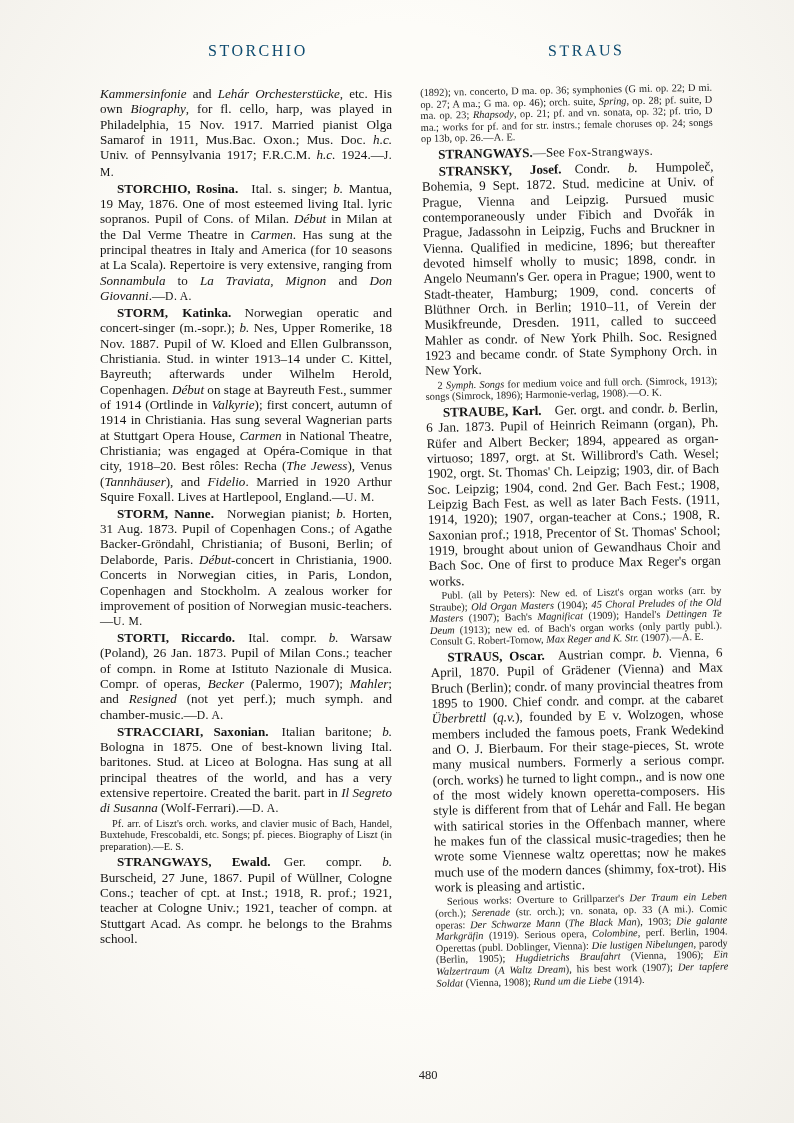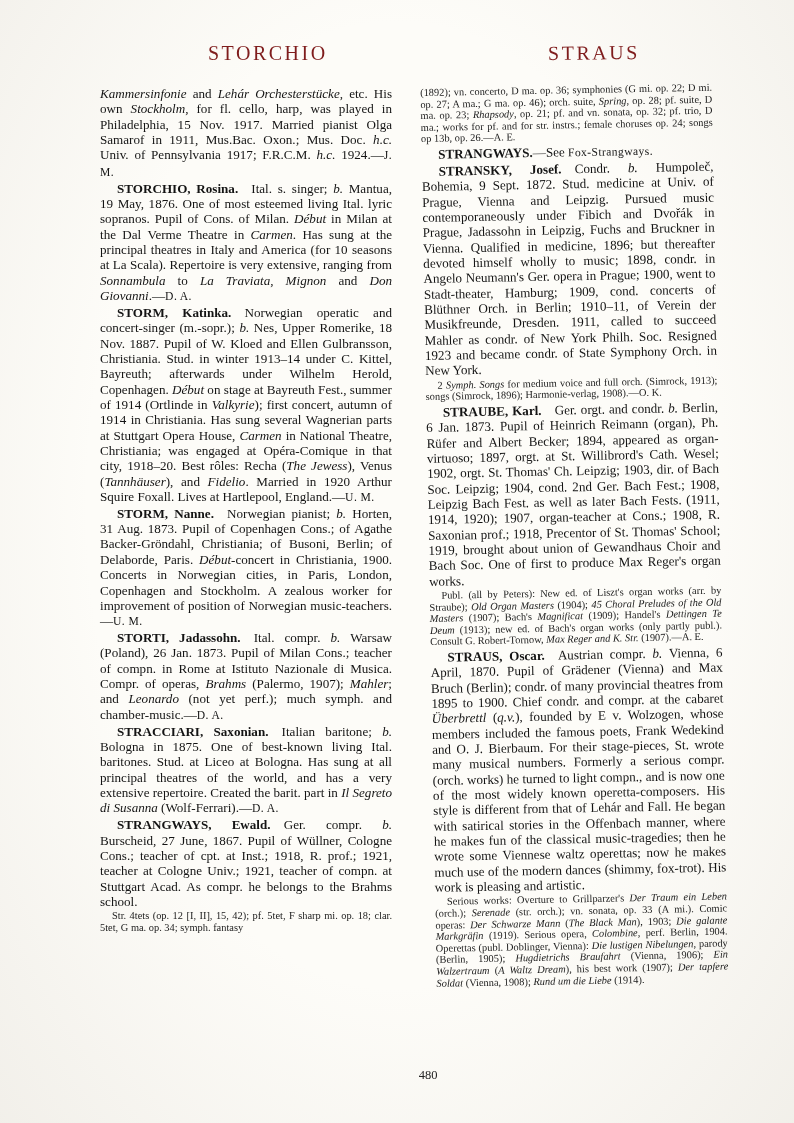--- a/index.html
+++ b/index.html
@@ -34,23 +34,23 @@
   .running-head {
     position: absolute;
     top: 42px;
     left: 96px;
     right: 80px;
     height: 26px;
   }
   .rh-left, .rh-right {
     position: absolute;
     font-family: "Liberation Serif", serif;
-    font-size: 20px;
+    font-size: 16px;
     letter-spacing: 2.5px;
-    color: #7f1d1d;
+    color: #0c4a6e;
   }
   .rh-left { left: 112px; top: 0; }
   .rh-right { left: 452px; top: 0; }
 
   .columns {
     position: absolute;
     top: 86px;
     left: 100px;
     width: 612px;
     height: 980px;
@@ -110,28 +110,28 @@
 
 <div class="page">
 
   <div class="running-head">
     <div class="rh-left">STORCHIO</div>
     <div class="rh-right">STRAUS</div>
   </div>
 
   <div class="columns">
     <div class="col col-left" id="colLeft">
-        <p class="entry hang"><i>Kammersinfonie</i> and <i>Lehár Orchesterstücke</i>, etc. His own <i>Stockholm</i>, for fl. cello, harp, was played in Philadelphia, 15 Nov. 1917.  Married pianist Olga Samarof in 1911,  Mus.Bac. Oxon.; Mus. Doc. <i>h.c.</i> Univ. of Pennsylvania 1917; F.R.C.M. <i>h.c.</i> 1924.—<span class="sc">J. M.</span></p>
+        <p class="entry hang"><i>Kammersinfonie</i> and <i>Lehár Orchesterstücke</i>, etc. His own <i>Biography</i>, for fl. cello, harp, was played in Philadelphia, 15 Nov. 1917.  Married pianist Olga Samarof in 1911,  Mus.Bac. Oxon.; Mus. Doc. <i>h.c.</i> Univ. of Pennsylvania 1917; F.R.C.M. <i>h.c.</i> 1924.—<span class="sc">J. M.</span></p>
         <p class="entry indent"><b>STORCHIO, Rosina.</b> Ital. s. singer; <i>b.</i> Mantua, 19 May, 1876.  One of most esteemed living Ital. lyric sopranos.  Pupil of Cons. of Milan. <i>Début</i> in Milan at the Dal Verme Theatre in <i>Carmen</i>.  Has sung at the principal theatres in Italy and America (for 10 seasons at La Scala). Repertoire is very extensive, ranging from <i>Sonnambula</i> to <i>La Traviata</i>, <i>Mignon</i> and <i>Don Giovanni</i>.—<span class="sc">D. A.</span></p>
         <p class="entry indent"><b>STORM, Katinka.</b> Norwegian operatic and concert-singer (m.-sopr.); <i>b.</i> Nes, Upper Romerike, 18 Nov. 1887.  Pupil of W. Kloed and Ellen Gulbransson, Christiania.  Stud. in winter 1913–14 under C. Kittel, Bayreuth; afterwards under Wilhelm Herold, Copenhagen.  <i>Début</i> on stage at Bayreuth Fest., summer of 1914 (Ortlinde in <i>Valkyrie</i>); first concert, autumn of 1914 in Christiania.  Has sung several Wagnerian parts at Stuttgart Opera House, <i>Carmen</i> in National Theatre, Christiania; was engaged at Opéra-Comique in that city, 1918–20.  Best rôles: Recha (<i>The Jewess</i>), Venus (<i>Tannhäuser</i>), and <i>Fidelio</i>.  Married in 1920 Arthur Squire Foxall. Lives at Hartlepool, England.—<span class="sc">U. M.</span></p>
         <p class="entry indent"><b>STORM, Nanne.</b> Norwegian pianist; <i>b.</i> Horten, 31 Aug. 1873.  Pupil of Copenhagen Cons.; of Agathe Backer-Gröndahl, Christiania; of Busoni, Berlin; of Delaborde, Paris.  <i>Début</i>-concert in Christiania, 1900.  Concerts in Norwegian cities, in Paris, London, Copenhagen and Stockholm.  A zealous worker for improvement of position of Norwegian music-teachers.—<span class="sc">U. M.</span></p>
-        <p class="entry indent"><b>STORTI, Jadassohn.</b> Ital. compr. <i>b.</i> Warsaw (Poland), 26 Jan. 1873.  Pupil of Milan Cons.; teacher of compn. in Rome at Istituto Nazionale di Musica.  Compr. of operas, <i>Brahms</i> (Palermo, 1907); <i>Mahler</i>; and <i>Leonardo</i> (not yet perf.); much symph. and chamber-music.—<span class="sc">D. A.</span></p>
+        <p class="entry indent"><b>STORTI, Riccardo.</b> Ital. compr. <i>b.</i> Warsaw (Poland), 26 Jan. 1873.  Pupil of Milan Cons.; teacher of compn. in Rome at Istituto Nazionale di Musica.  Compr. of operas, <i>Becker</i> (Palermo, 1907); <i>Mahler</i>; and <i>Resigned</i> (not yet perf.); much symph. and chamber-music.—<span class="sc">D. A.</span></p>
         <p class="entry indent"><b>STRACCIARI, Saxonian.</b> Italian baritone; <i>b.</i> Bologna in 1875.  One of best-known living Ital. baritones.  Stud. at Liceo at Bologna.  Has sung at all principal theatres of the world, and has a very extensive repertoire.  Created the barit. part in <i>Il Segreto di Susanna</i> (Wolf-Ferrari).—<span class="sc">D. A.</span></p>
+        <p class="small">Pf. arr. of Liszt's orch. works, and clavier music of Bach, Handel, Buxtehude, Frescobaldi, etc. Songs; pf. pieces. Biography of Liszt (in preparation).—E. S.</p>
         <p class="entry indent"><b>STRANGWAYS, Ewald.</b> Ger. compr. <i>b.</i> Burscheid, 27 June, 1867.  Pupil of Wüllner, Cologne Cons.; teacher of cpt. at Inst.; 1918, R. prof.; 1921, teacher at Cologne Univ.; 1921, teacher of compn. at Stuttgart Acad.  As compr. he belongs to the Brahms school.</p>
-        <p class="small">Str. 4tets (op. 12 [I, II], 15, 42); pf. 5tet, F sharp mi. op. 18; clar. 5tet, G ma. op. 34; symph. fantasy</p>
       </div>
     <div class="col col-right" id="colRight">
         <p class="small noind">(1892); vn. concerto, D ma. op. 36; symphonies (G mi. op. 22; D mi. op. 27; A ma.; G ma. op. 46); orch. suite, <i>Spring</i>, op. 28; pf. suite, D ma. op. 23; <i>Rhapsody</i>, op. 21; pf. and vn. sonata, op. 32; pf. trio, D ma.; works for pf. and for str. instrs.; female choruses op. 24; songs op 13b, op. 26.—A. E.</p>
         <p class="entry indent"><b>STRANGWAYS.</b>—See <span class="sc">Fox-Strangways.</span></p>
         <p class="entry indent"><b>STRANSKY, Josef.</b> Condr. <i>b.</i> Humpoleč, Bohemia, 9 Sept. 1872.  Stud. medicine at Univ. of Prague, Vienna and Leipzig.  Pursued music contemporaneously under Fibich and Dvořák in Prague, Jadassohn in Leipzig, Fuchs and Bruckner in Vienna.  Qualified in medicine, 1896; but thereafter devoted himself wholly to music; 1898, condr. in Angelo Neumann's Ger. opera in Prague; 1900, went to Stadt-theater, Hamburg; 1909, cond. concerts of Blüthner Orch. in Berlin; 1910–11, of Verein der Musikfreunde, Dresden.  1911, called to succeed Mahler as condr. of New York Philh. Soc. Resigned 1923 and became condr. of State Symphony Orch. in New York.</p>
         <p class="small">2 <i>Symph. Songs</i> for medium voice and full orch. (Simrock, 1913); songs (Simrock, 1896); Harmonie-verlag, 1908).—O. K.</p>
         <p class="entry indent"><b>STRAUBE, Karl.</b> Ger. orgt. and condr. <i>b.</i> Berlin, 6 Jan. 1873.  Pupil of Heinrich Reimann (organ), Ph. Rüfer and Albert Becker; 1894, appeared as organ-virtuoso; 1897, orgt. at St. Willibrord's Cath. Wesel; 1902, orgt. St. Thomas' Ch. Leipzig; 1903, dir. of Bach Soc. Leipzig; 1904, cond. 2nd Ger. Bach Fest.; 1908, Leipzig Bach Fest. as well as later Bach Fests. (1911, 1914, 1920); 1907, organ-teacher at Cons.; 1908, R. Saxonian prof.; 1918, Precentor of St. Thomas' School; 1919, brought about union of Gewandhaus Choir and Bach Soc.  One of first to produce Max Reger's organ works.</p>
         <p class="small">Publ. (all by Peters): New ed. of Liszt's organ works (arr. by Straube); <i>Old Organ Masters</i> (1904); <i>45 Choral Preludes of the Old Masters</i> (1907); Bach's <i>Magnificat</i> (1909); Handel's <i>Dettingen Te Deum</i> (1913); new ed. of Bach's organ works (only partly publ.).  Consult G. Robert-Tornow, <i>Max Reger and K. Str.</i> (1907).—A. E.</p>
         <p class="entry indent"><b>STRAUS, Oscar.</b> Austrian compr. <i>b.</i> Vienna, 6 April, 1870.  Pupil of Grädener (Vienna) and Max Bruch (Berlin); condr. of many provincial theatres from 1895 to 1900.  Chief condr. and compr. at the cabaret <i>Überbrettl</i> (<i>q.v.</i>), founded by E v. Wolzogen, whose members included the famous poets, Frank Wedekind and O. J. Bierbaum.  For their stage-pieces, St. wrote many musical numbers.  Formerly a serious compr. (orch. works) he turned to light compn., and is now one of the most widely known operetta-composers.  His style is different from that of Lehár and Fall.  He began with satirical stories in the Offenbach manner, where he makes fun of the classical music-tragedies; then he wrote some Viennese waltz operettas; now he makes much use of the modern dances (shimmy, fox-trot).  His work is pleasing and artistic.</p>
         <p class="small">Serious works: Overture to Grillparzer's <i>Der Traum ein Leben</i> (orch.); <i>Serenade</i> (str. orch.); vn. sonata, op. 33 (A mi.).  Comic operas: <i>Der Schwarze Mann</i> (<i>The Black Man</i>), 1903; <i>Die galante Markgräfin</i> (1919).  Serious opera, <i>Colombine</i>, perf. Berlin, 1904.  Operettas (publ. Doblinger, Vienna): <i>Die lustigen Nibelungen</i>, parody (Berlin, 1905); <i>Hugdietrichs Braufahrt</i> (Vienna, 1906); <i>Ein Walzertraum</i> (<i>A Waltz Dream</i>), his best work (1907); <i>Der tapfere Soldat</i> (Vienna, 1908); <i>Rund um die Liebe</i> (1914).</p>

